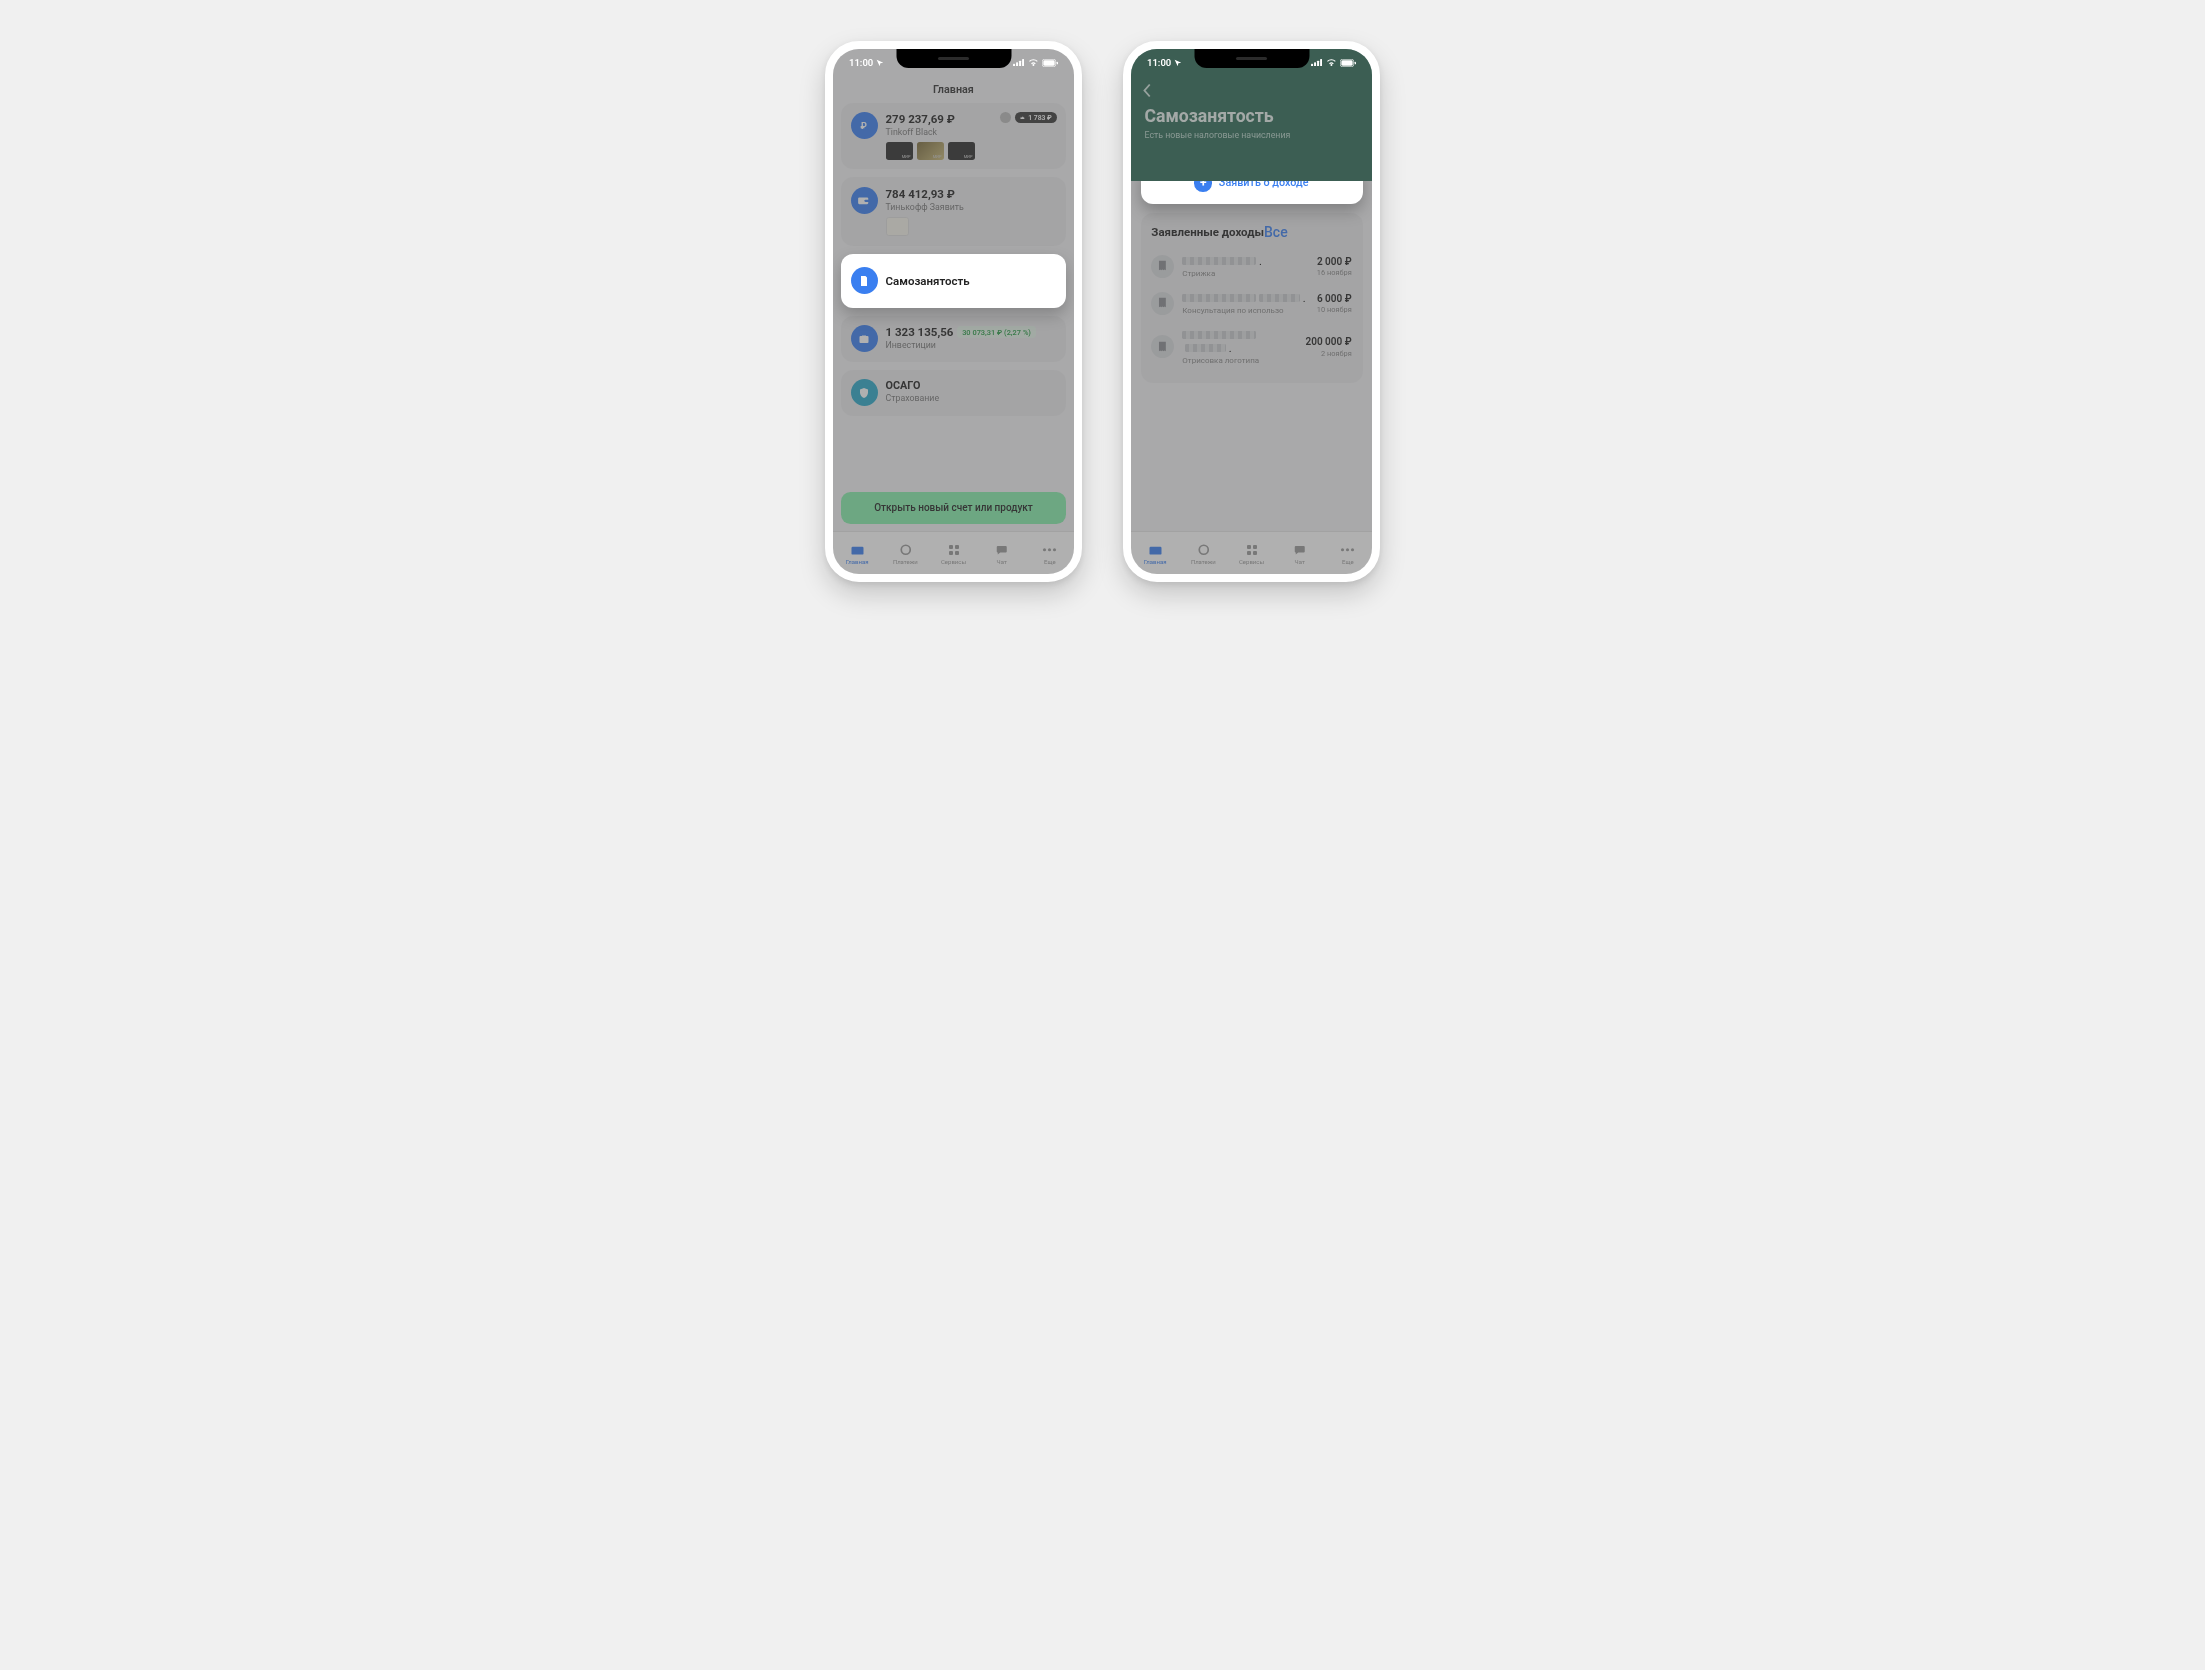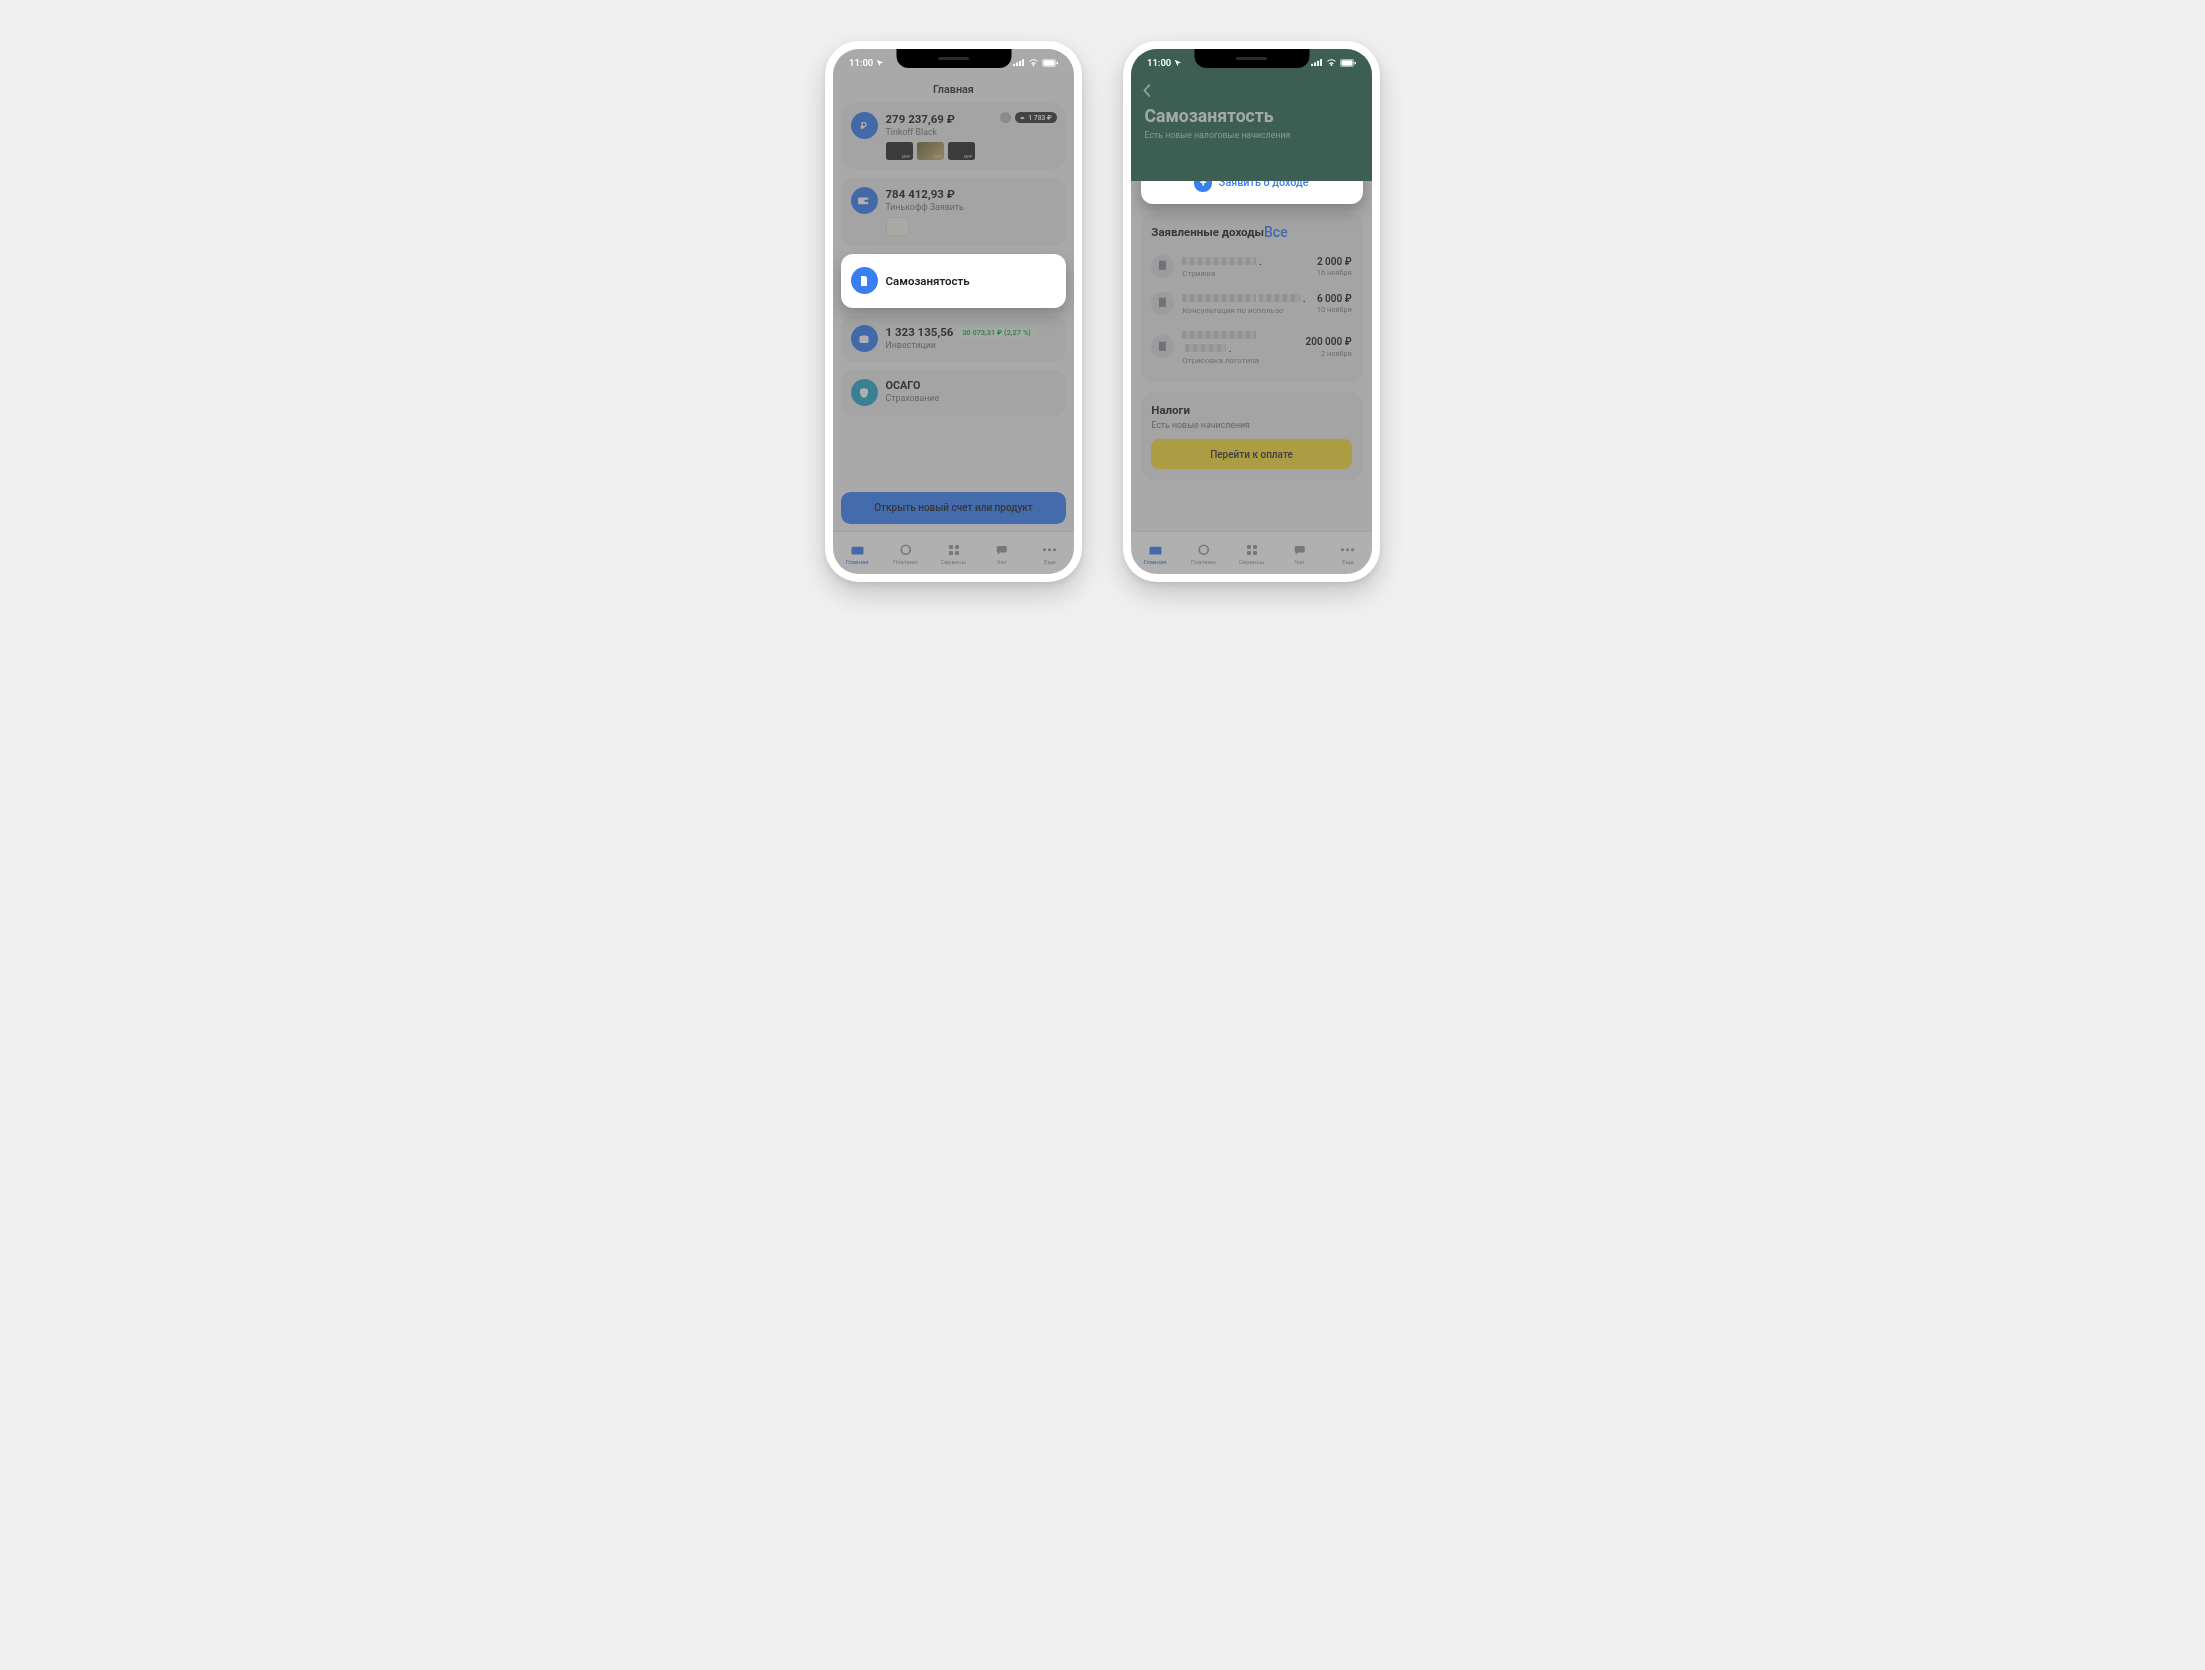--- a/index.html
+++ b/index.html
@@ -169,21 +169,21 @@
     display: inline-block;
     background: #e6f5ea;
     color: #2d9e4a;
     font-size: 7.4px;
     font-weight: 600;
     padding: 1.4px 4.7px;
     border-radius: 4px;
     margin-left: 4px;
   }
   .yellow-btn {
-    background: #3b82f6;
+    background: #86efac;
     color: #222;
     border-radius: 9.5px;
     text-align: center;
     padding: 10.8px;
     font-size: 10px;
     font-weight: 500;
     margin: 2.7px 8px 6.8px;
   }
   
   .tabbar {
@@ -594,25 +594,20 @@
             <div><span class="redact"></span><span class="redact short" style="margin-left:2.7px;"></span> .</div>
             <div class="income-desc">Отрисовка логотипа</div>
           </div>
           <div class="income-right">
             <div class="income-amount">200 000 ₽</div>
             <div class="income-date">2 ноября</div>
           </div>
         </div>
       </div>
 
-      <div class="taxes-card">
-        <div class="taxes-title">Налоги</div>
-        <div class="taxes-sub">Есть новые начисления</div>
-        <div class="taxes-btn">Перейти к оплате</div>
-      </div>
 
     </div>
 
     <div class="tabbar">
       <div class="tab active">
         <div class="tab-icon">
             <svg width="15" height="10.8" viewBox="0 0 24 18" fill="currentColor">
               <rect x="2" y="3" width="20" height="13" rx="2"></rect>
             </svg>
           </div>

